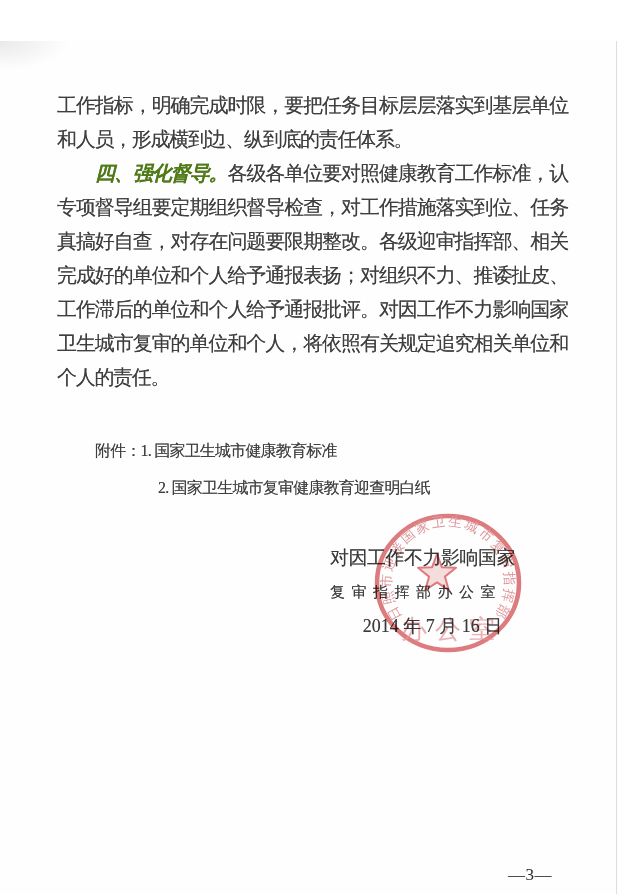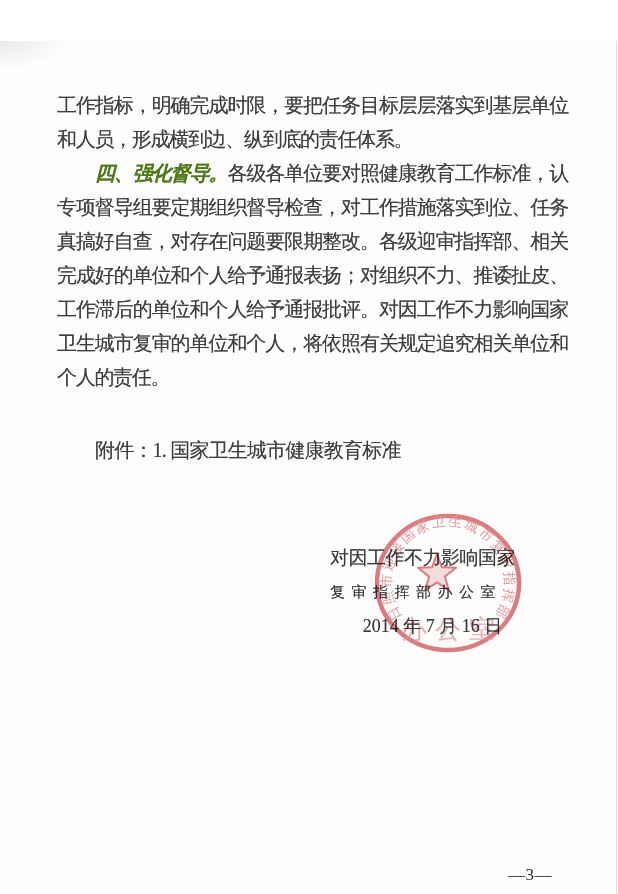--- a/index.html
+++ b/index.html
@@ -38,21 +38,21 @@
   }
   .line.indent { text-indent: 38px; }
   .lead {
     font-weight: 700;
     color: #4d7c0f;
     font-style: italic;
   }
   
   .attachments {
     position: absolute; left: 95px; top: 391px;
-    font-size: 20px; letter-spacing: -0.8px;
+    font-size: 16px; letter-spacing: -0.8px;
     color: #3e3e3e;
     text-shadow: 0 0 0.5px rgba(62,62,62,0.6);
   }
   .att-line { height: 37px; line-height: 37px; white-space: nowrap; }
   .att-line.second { padding-left: 63px; }
   
   .signature {
     position: absolute; left: 330px; top: 500px; width: 205px;
     color: #3b3b3b;
     text-shadow: 0 0 0.5px rgba(60,60,60,0.6);
@@ -99,20 +99,21 @@
     <div class="line just">专项督导组要定期组织督导检查，对工作措施落实到位、任务</div>
     <div class="line just">真搞好自查，对存在问题要限期整改。各级迎审指挥部、相关</div>
     <div class="line just">完成好的单位和个人给予通报表扬；对组织不力、推诿扯皮、</div>
     <div class="line just">工作滞后的单位和个人给予通报批评。对因工作不力影响国家</div>
     <div class="line just">卫生城市复审的单位和个人，将依照有关规定追究相关单位和</div>
     <div class="line">个人的责任。</div>
   </div>
 
   <div class="attachments">
     <div class="att-line"><span>附件：</span><span>1. 国家卫生城市健康教育标准</span></div>
+    <div class="att-line second"><span>2. 国家卫生城市复审健康教育迎查明白纸</span></div>
   </div>
 
   <div class="signature">
     <div class="sig-line1">对因工作不力影响国家</div>
     <div class="sig-line2">复审指挥部办公室</div>
     <div class="sig-date">2014 年 7 月 16 日</div>
   </div>
 
   <div class="seal">
     <svg width="160" height="150" viewBox="0 0 160 150" xmlns="http://www.w3.org/2000/svg">

